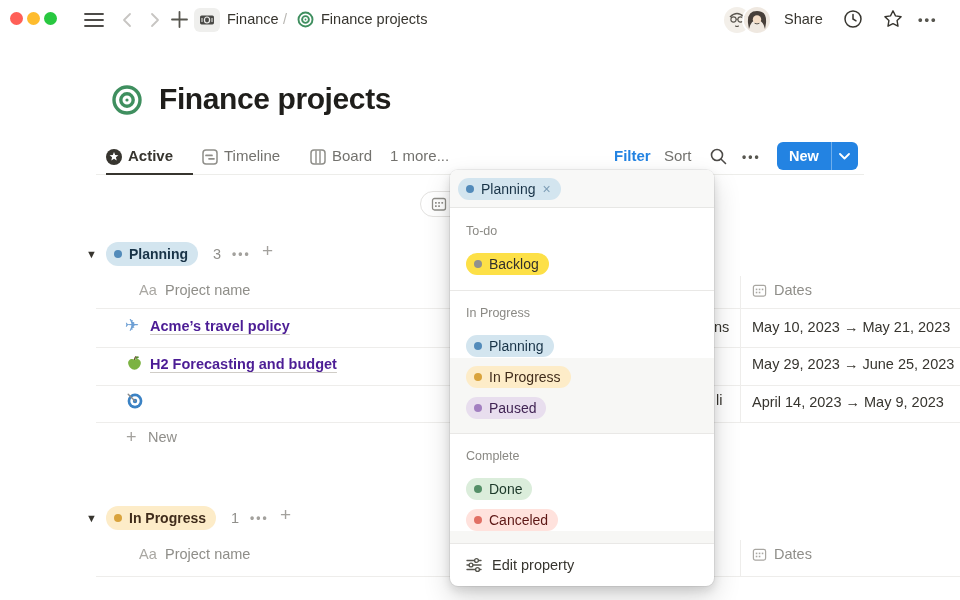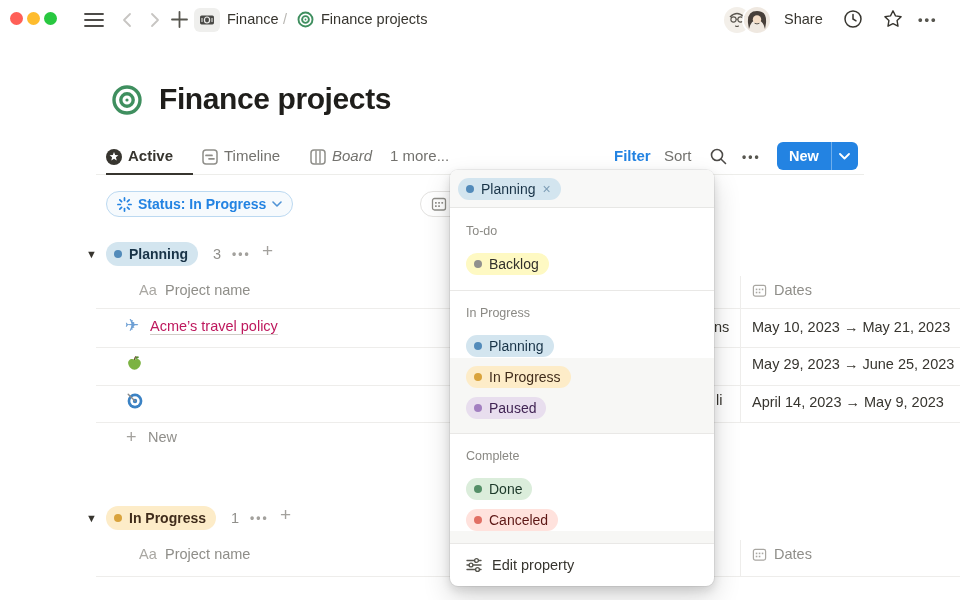--- a/index.html
+++ b/index.html
@@ -35,27 +35,27 @@
   
   .pill{display:inline-flex;align-items:center;height:22px;padding:0 10px 0 8px;border-radius:12px;
         font-size:14px;white-space:nowrap;}
   .pill .dot{width:8px;height:8px;border-radius:50%;margin-right:7px;flex:none;}
   .pill.lg{height:24px;font-weight:700;}
   .pill.blue{background:#d3e5ef;color:#183347;}   .pill.blue .dot{background:#528bba;}
   .pill.yellow{background:#fdecc8;color:#402c1b;} .pill.yellow .dot{background:#d9a33c;}
   .pill.purple{background:#e8deee;color:#412454;} .pill.purple .dot{background:#a27fc0;}
   .pill.green{background:#dbeddb;color:#1c3829;}  .pill.green .dot{background:#548f67;}
   .pill.red{background:#ffe2dd;color:#5d1715;}    .pill.red .dot{background:#e16f64;}
-  .pill.gray{background:#fef9c3;color:#32302c;text-align:center;}   .pill.gray .dot{background:#91918e;}
+  .pill.gray{background:#fde047;color:#32302c;text-align:center;}   .pill.gray .dot{background:#91918e;}
   .pill .x{margin-left:7px;color:#7d9db5;font-size:14px;line-height:1;cursor:pointer;}
   
   .hline{position:absolute;height:1px;background:#eeedeb;}
   .vline{position:absolute;width:1px;background:#eeedeb;}
   .col-head{font-size:14.5px;color:#8f8e89;}
-  .row-name{font-size:14.5px;font-weight:400;color:#be185d;text-decoration:underline;
+  .row-name{font-size:14.5px;font-weight:700;color:#4c1d95;text-decoration:underline;
             text-decoration-color:#d0cdc7;text-underline-offset:3px;text-decoration-thickness:1px;}
   .date-cell{font-size:14.5px;color:#37352f;width:212px;overflow:hidden;white-space:nowrap;}
   .gh-count{font-size:14.5px;color:#908f8b;}
   .gh-icon{color:#a3a19d;}
   .tri{font-size:11px;color:#37352f;}
   
   .dropdown{position:absolute;left:450px;top:170px;width:264px;height:416px;background:#fff;border-radius:8px;
             box-shadow:0 0 0 1px rgba(15,15,15,.06),0 4px 10px rgba(15,15,15,.12),0 12px 28px rgba(15,15,15,.16);
             z-index:20;}
   .dd-input{position:absolute;left:0;top:0;width:264px;height:38px;background:#f8f8f7;
@@ -183,21 +183,21 @@
   </span>
   <span class="abs tab-label nowrap" style="left:224px;top:147px;">Timeline</span>
 
   <span class="abs" style="left:310px;top:149px;">
     <svg width="16" height="16" viewBox="0 0 16 16">
         <rect x="1" y="1" width="14" height="14" rx="3" fill="none" stroke="#8f8e89" stroke-width="1.5"></rect>
         <line x1="6" y1="1.5" x2="6" y2="14.5" stroke="#8f8e89" stroke-width="1.4"></line>
         <line x1="10" y1="1.5" x2="10" y2="14.5" stroke="#8f8e89" stroke-width="1.4"></line>
       </svg>
   </span>
-  <span class="abs tab-label nowrap" style="left:332px;top:147px;font-style:italic;">Board</span>
+  <span class="abs tab-label nowrap" style="left:332px;top:147px;">Board</span>
 
   <span class="abs tab-label nowrap" style="left:390px;top:147px;">1 more...</span>
 
   <span class="abs tab-label blue nowrap" style="left:614px;top:147px;font-weight:700;">Filter</span>
   <span class="abs tab-label nowrap" style="left:664px;top:147px;">Sort</span>
   <span class="abs" style="left:709px;top:147px;">
     <svg width="19" height="19" viewBox="0 0 19 19">
         <circle cx="8" cy="8" r="5.5" fill="none" stroke="#4d4b48" stroke-width="1.6"></circle>
         <line x1="12.2" y1="12.2" x2="16.5" y2="16.5" stroke="#4d4b48" stroke-width="1.6" stroke-linecap="round"></line>
       </svg>
@@ -210,38 +210,20 @@
     <span class="chev">
       <svg width="11" height="7" viewBox="0 0 11 7">
           <path d="M1 1 L5.5 5.5 L10 1" fill="none" stroke="#fff" stroke-width="1.8" stroke-linecap="round" stroke-linejoin="round"></path>
         </svg>
     </span>
   </div>
 
   <div class="hline" style="left:96px;top:174px;width:768px;background:#ededea;"></div>
   <div class="abs" style="left:106px;top:173px;width:87px;height:2px;background:#37352f;"></div>
 
-  <div class="chip status" style="left:106px;">
-    <svg width="15" height="15" viewBox="0 0 15 15">
-        <g stroke="#2383e2" stroke-width="1.7" stroke-linecap="round">
-          <line x1="7.5" y1="0.9" x2="7.5" y2="3.4"></line>
-          <line x1="7.5" y1="11.6" x2="7.5" y2="14.1"></line>
-          <line x1="0.9" y1="7.5" x2="3.4" y2="7.5"></line>
-          <line x1="11.6" y1="7.5" x2="14.1" y2="7.5"></line>
-          <line x1="2.8" y1="2.8" x2="4.6" y2="4.6"></line>
-          <line x1="10.4" y1="10.4" x2="12.2" y2="12.2"></line>
-          <line x1="2.8" y1="12.2" x2="4.6" y2="10.4"></line>
-          <line x1="10.4" y1="4.6" x2="12.2" y2="2.8"></line>
-        </g>
-      </svg>
-    <span>Status: In Progress</span>
-    <svg width="10" height="7" viewBox="0 0 10 7">
-        <path d="M1 1 L5 5 L9 1" fill="none" stroke="#4f93d6" stroke-width="1.6" stroke-linecap="round" stroke-linejoin="round"></path>
-      </svg>
-  </div>
   <div class="chip" style="left:420px;width:52px;justify-content:flex-start;">
     <svg width="16" height="16" viewBox="0 0 16 16">
         <rect x="1.5" y="2.5" width="13" height="11.5" rx="2" fill="none" stroke="#8f8e89" stroke-width="1.3"></rect>
         <g fill="#8f8e89">
           <rect x="4" y="6" width="1.7" height="1.7"></rect>
           <rect x="7.2" y="6" width="1.7" height="1.7"></rect>
           <rect x="10.4" y="6" width="1.7" height="1.7"></rect>
           <rect x="4" y="9.3" width="1.7" height="1.7"></rect>
           <rect x="7.2" y="9.3" width="1.7" height="1.7"></rect>
         </g>
@@ -281,20 +263,21 @@
   <span class="abs date-cell" style="left:752px;top:319px;">May 10, 2023 → May 21, 2023</span>
   <div class="hline" style="left:96px;top:347px;width:864px;"></div>
 
   <span class="abs" style="left:126px;top:355px;">
     <svg width="17" height="17" viewBox="0 0 17 17">
         <path d="M8.5 4.6 C5.2 2.6 1.6 5.2 2.2 8.6 C2.7 11.9 5.4 14.8 8.5 14.8 C11.6 14.8 14.3 11.9 14.8 8.6 C15.4 5.2 11.8 2.6 8.5 4.6 Z" fill="#7cb342"></path>
         <path d="M8.5 4.4 Q8.7 2.6 10 1.6" fill="none" stroke="#6d4c2f" stroke-width="1.2" stroke-linecap="round"></path>
         <ellipse cx="11" cy="2.6" rx="2" ry="1.1" fill="#558b2f" transform="rotate(-28 11 2.6)"></ellipse>
       </svg>
   </span>
+  <span class="abs row-name nowrap" style="left:150px;top:356px;">H2 Forecasting and budget</span>
   <span class="abs date-cell" style="left:752px;top:356px;">May 29, 2023 → June 25, 2023</span>
   <div class="hline" style="left:96px;top:385px;width:864px;"></div>
 
   <span class="abs" style="left:126px;top:392px;">
     <svg width="17" height="17" viewBox="0 0 17 17">
         <circle cx="9" cy="9" r="7.4" fill="#3b82c4"></circle>
         <circle cx="9" cy="9" r="4.7" fill="#fff"></circle>
         <circle cx="9" cy="9" r="2.2" fill="#3b82c4"></circle>
         <line x1="9" y1="9" x2="2.2" y2="2.2" stroke="#8a8a8a" stroke-width="1.4" stroke-linecap="round"></line>
       </svg>

